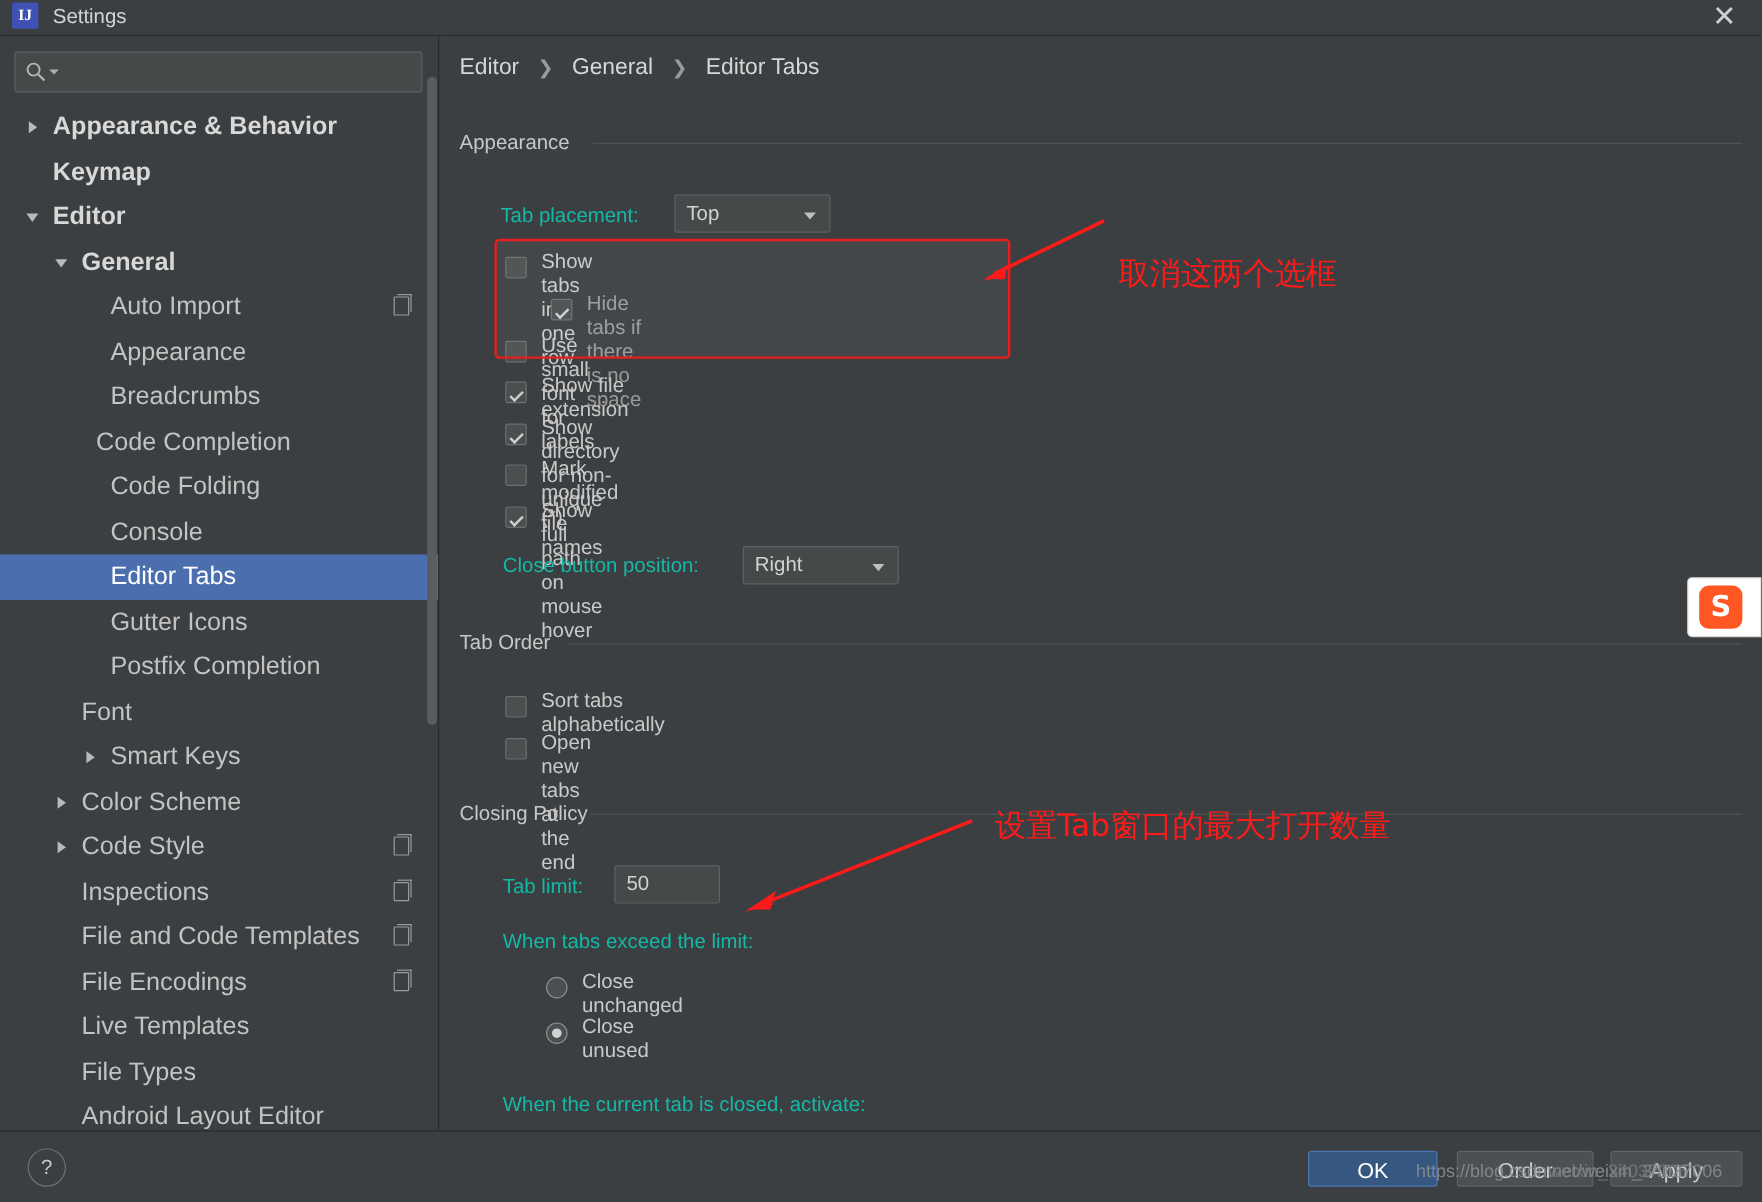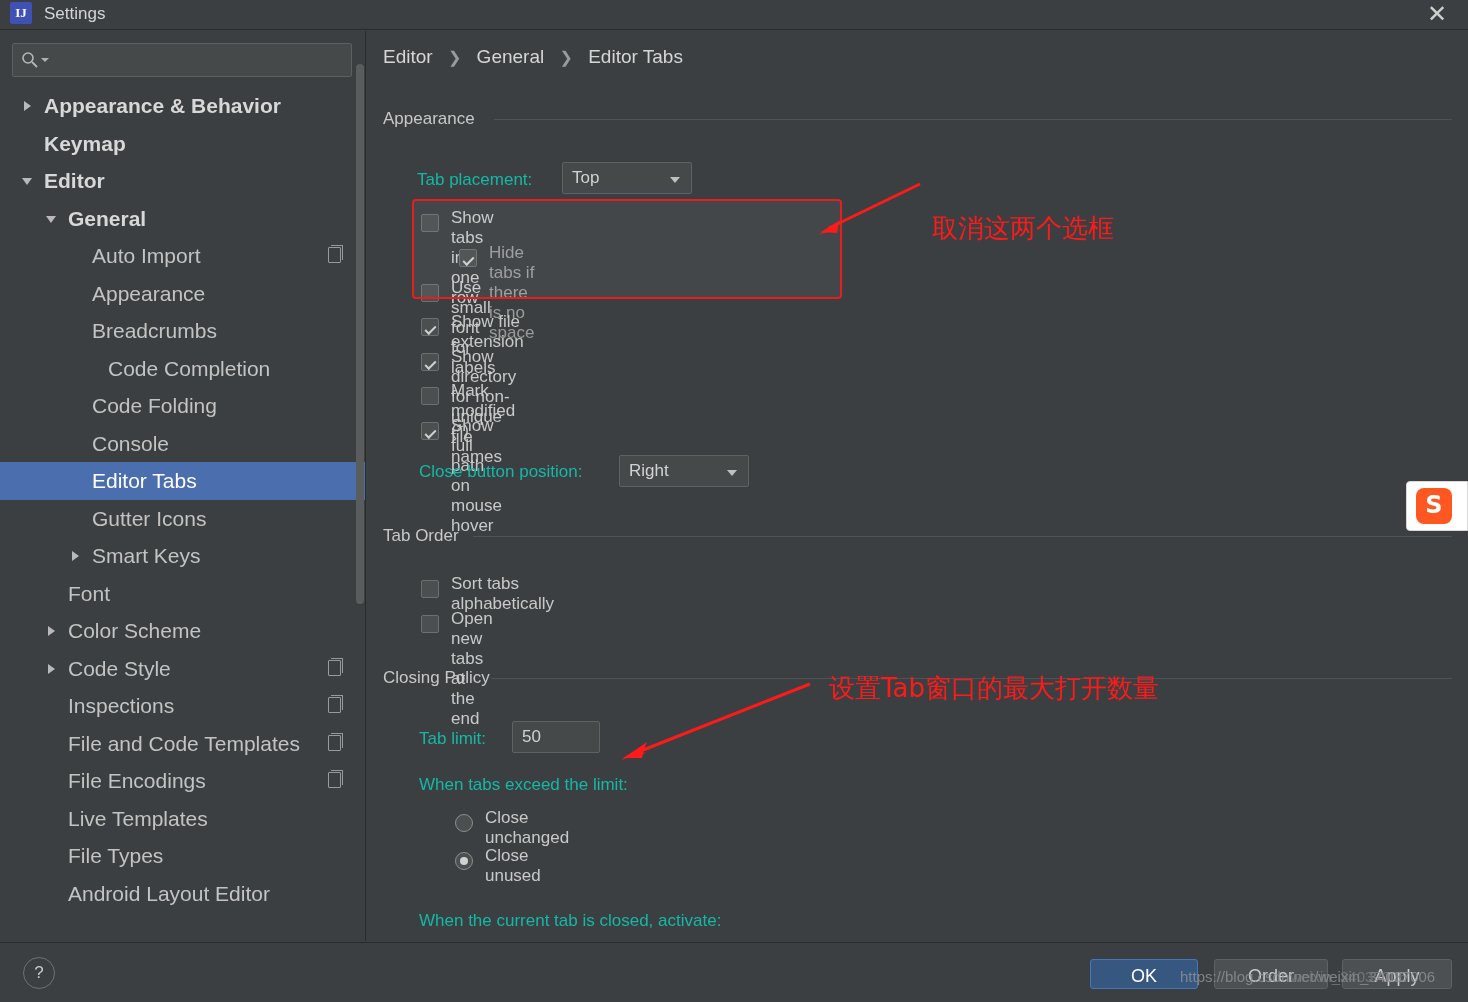--- a/index.html
+++ b/index.html
@@ -269,40 +269,43 @@
         <span class="label" style="left: 92px;">Auto Import</span>
         <span class="copy-icon"></span>
       </div>
       <div class="tree-row">
         <span class="label" style="left: 92px;">Appearance</span>
       </div>
       <div class="tree-row">
         <span class="label" style="left: 92px;">Breadcrumbs</span>
       </div>
       <div class="tree-row">
-        <span class="label" style="left: 108px;">Code Completion</span>
+        <span class="label" style="left: 80px;">Code Completion</span>
       </div>
       <div class="tree-row">
         <span class="label" style="left: 92px;">Code Folding</span>
       </div>
       <div class="tree-row">
         <span class="label" style="left: 92px;">Console</span>
       </div>
       <div class="tree-row selected">
         <span class="label" style="left: 92px;">Editor Tabs</span>
       </div>
       <div class="tree-row">
         <span class="label" style="left: 92px;">Gutter Icons</span>
       </div>
       <div class="tree-row">
+        <span class="label" style="left: 92px;">Postfix Completion</span>
+      </div>
+      <div class="tree-row">
+        <span class="label" style="left: 68px;">Font</span>
+      </div>
+      <div class="tree-row">
         <span class="arrow right" style="left: 72px;"></span>
         <span class="label" style="left: 92px;">Smart Keys</span>
-      </div>
-      <div class="tree-row">
-        <span class="label" style="left: 68px;">Font</span>
       </div>
       <div class="tree-row">
         <span class="arrow right" style="left: 48px;"></span>
         <span class="label" style="left: 68px;">Color Scheme</span>
       </div>
       <div class="tree-row">
         <span class="arrow right" style="left: 48px;"></span>
         <span class="label" style="left: 68px;">Code Style</span>
         <span class="copy-icon"></span>
       </div>

